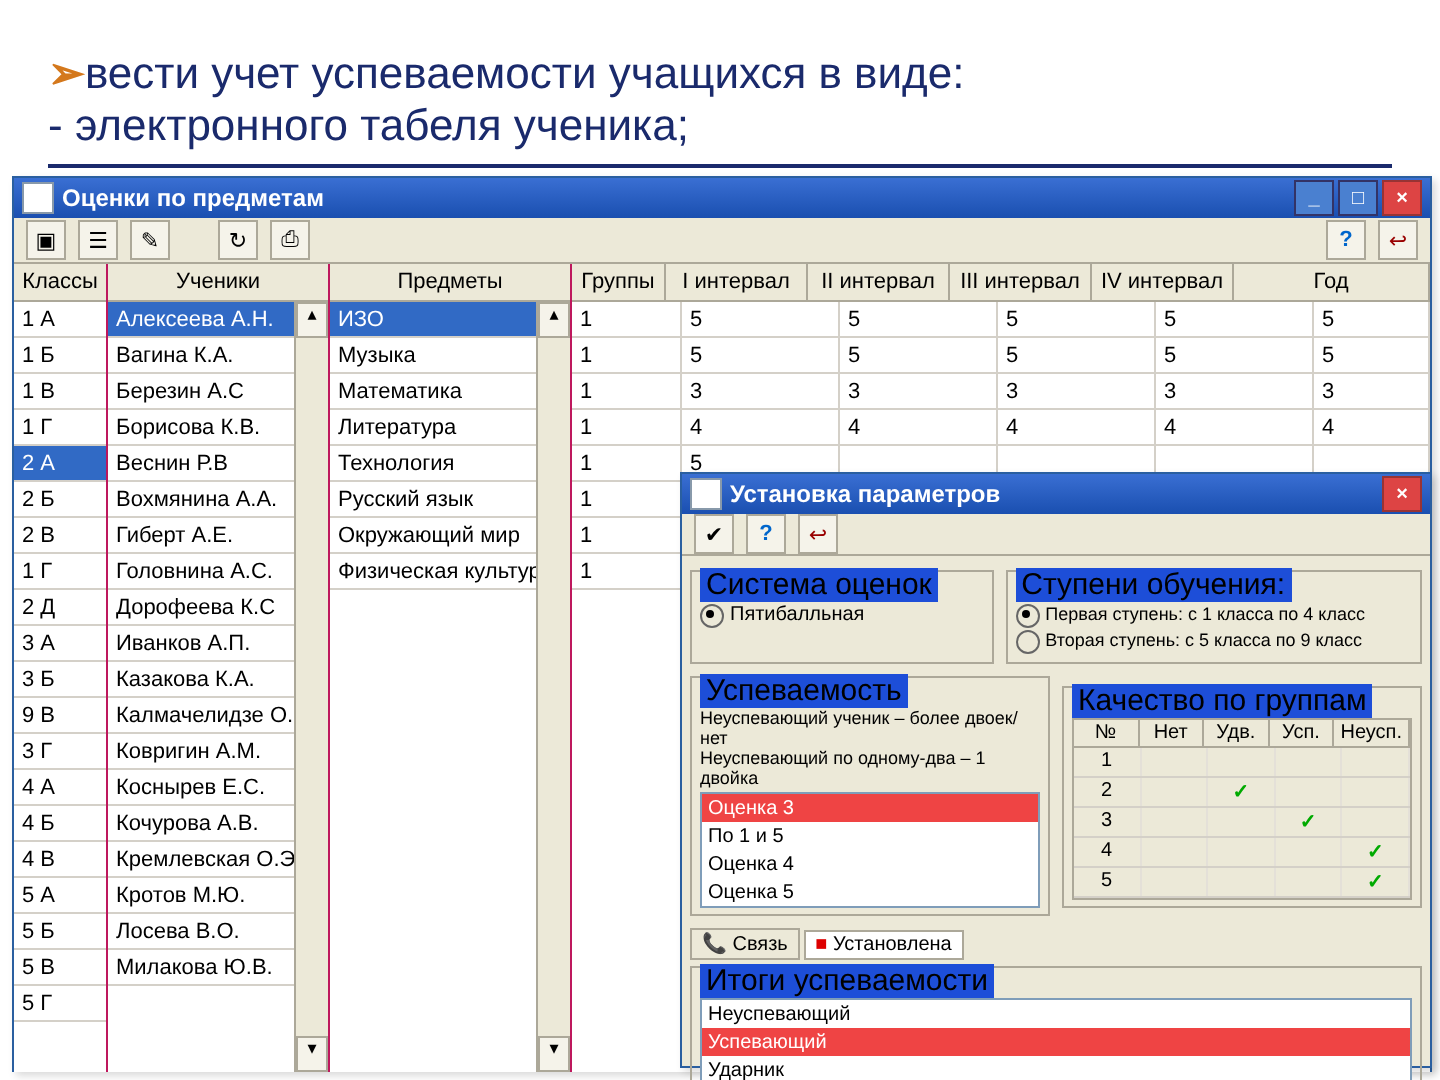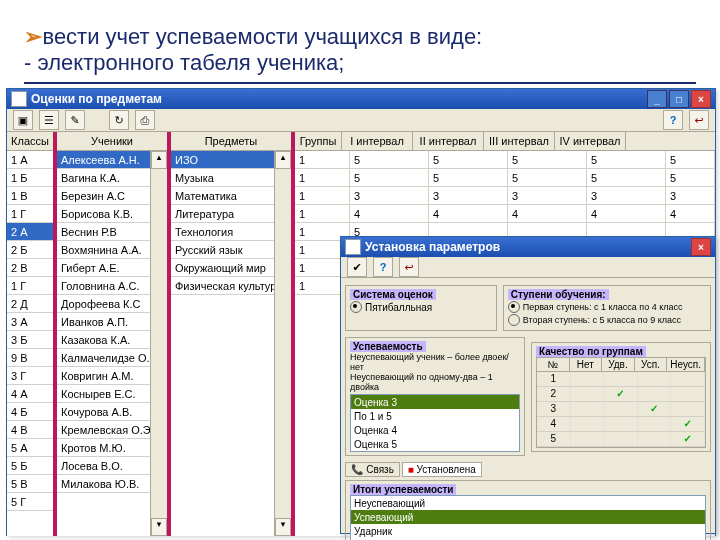--- a/index.html
+++ b/index.html
@@ -68,21 +68,21 @@
     background:#f5f3ea;
     display:inline-flex;align-items:center;justify-content:center;
     font-size:11px;
   }
   .client {
     display:flex;
     background:#fff;
     height:calc(100% - 42px);
   }
   .col {
-    border-right:4px solid #be185d;
+    border-right:1px solid #be185d;
     display:flex;flex-direction:column;
     background:#fff;
   }
   .colhead {
     height:18px;
     background:#ece9d8;
     border-bottom:1px solid #aca899;
     display:flex;align-items:center;justify-content:center;
     font-size:11px;
   }
@@ -117,32 +117,32 @@
   }
   .grow { display:flex;height:17px;border-bottom:1px solid #d4d0c8;}
   .gc { border-right:1px solid #d4d0c8;padding:0 4px;display:flex;align-items:center;font-size:11px;}
   
   .dlg-body { padding:4px; font-size:10px; }
   .fieldset {
     border:1px solid #aca899;
     margin:3px 0;
     padding:3px 4px;
   }
-  .fieldset .legend { font-size:10px; margin-top:-9px;background:#c4b5fd;display:inline-block;padding:0 3px;font-weight:bold;}
-  .radio-row { display:flex;align-items:center;gap:3px;font-size:10px;margin:1px 0;}
+  .fieldset .legend { font-size:15px; margin-top:-9px;background:#1d4ed8;display:inline-block;padding:0 3px;}
+  .radio-row { display:flex;gap:3px;font-size:10px;margin:1px 0;}
   .radio-row .r {
     width:10px;height:10px;border:1px solid #666;border-radius:50%;display:inline-block;
   }
   .radio-row .r.on::after{content:'';display:block;width:4px;height:4px;background:#000;border-radius:50%;margin:2px;}
   .listbox {
     border:1px solid #7f9db9;background:#fff;
     font-size:10px;
   }
   .listbox .li{height:14px;padding:0 3px;display:flex;align-items:center;}
-  .listbox .li.sel{background:#4d7c0f;color:#fff;}
+  .listbox .li.sel{background:#ef4444;color:#fff;}
   .small-table {
     border:1px solid #aca899;font-size:10px;
   }
   .small-table .hrow{display:flex;background:#ece9d8;border-bottom:1px solid #aca899;}
   .small-table .hrow div{flex:1;border-right:1px solid #aca899;padding:1px 3px;text-align:center;}
   .small-table .drow{display:flex;border-bottom:1px solid #d4d0c8;height:14px;}
   .small-table .drow div{flex:1;border-right:1px solid #e4e0d8;text-align:center;display:flex;align-items:center;justify-content:center;}
   .check{color:#0a0;font-weight:bold;}
   .tab-btn {
     display:inline-block;border:1px solid #aca899;background:#ece9d8;
@@ -257,20 +257,21 @@
       </div>
     </div>
 
     <div class="grades">
       <div class="gheadrow">
         <div class="gh" style="width:46px">Группы</div>
         <div class="gh" style="width:70px">I интервал</div>
         <div class="gh" style="width:70px">II интервал</div>
         <div class="gh" style="width:70px">III интервал</div>
         <div class="gh" style="width:70px">IV интервал</div>
+        <div class="gh" style="flex:1">Год</div>
       </div>
       <div id="grades-body">
           <div class="grow">
             <div class="gc" style="width: 46px;">1</div>
             <div class="gc" style="width: 70px;">5</div>
             <div class="gc" style="width: 70px;">5</div>
             <div class="gc" style="width: 70px;">5</div>
             <div class="gc" style="width: 70px;">5</div>
             <div class="gc" style="flex: 1 1 0%;">5</div>
           </div>

